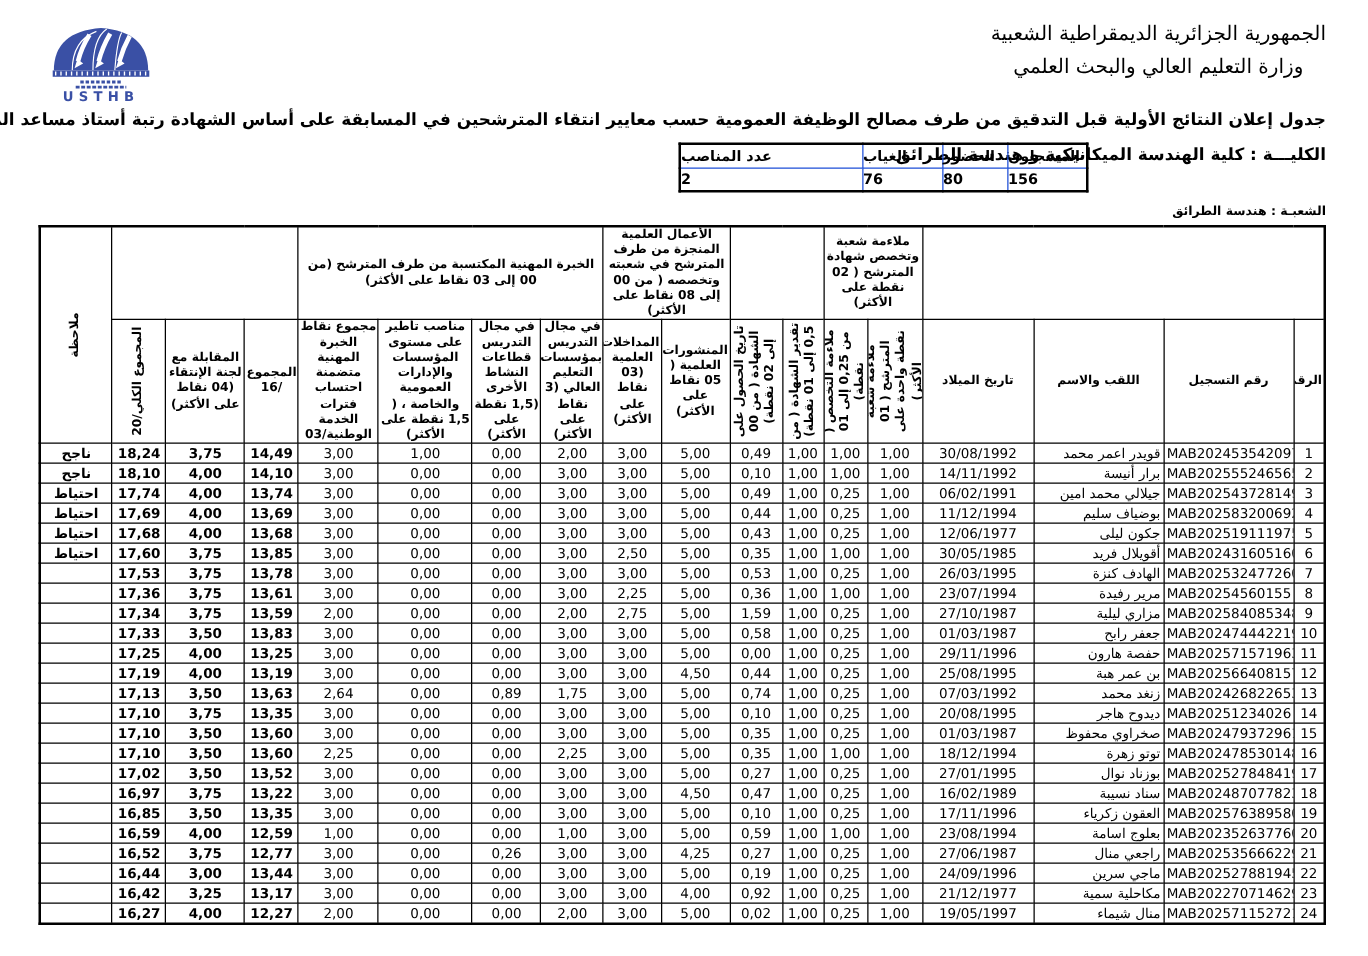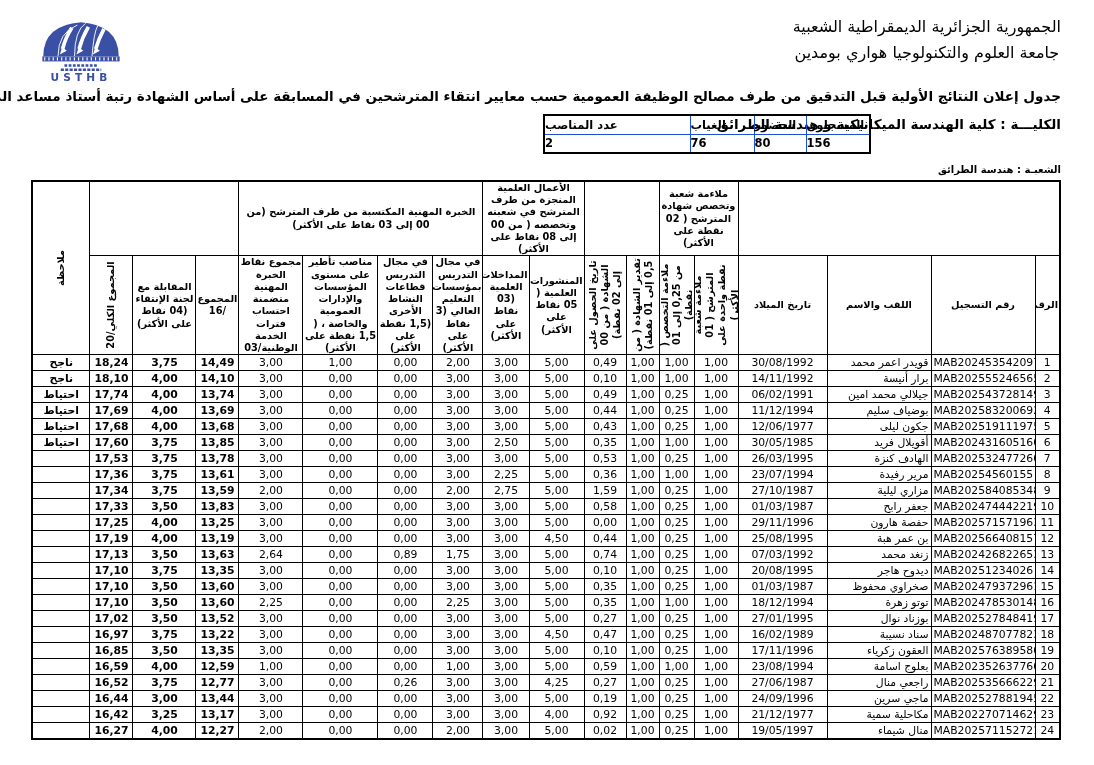--- a/index.html
+++ b/index.html
@@ -44,21 +44,21 @@
   .footer { text-align:center; font-size:10.5px; margin-top:4px; }
 </style>
 </head>
 <body>
 
 <div class="page">
 
   <div class="gov-header">
     <div class="gov-lines">
       <div>الجمهورية الجزائرية الديمقراطية الشعبية</div>
-      <div>جامعة العلوم والتكنولوجيا هواري بومدين</div>
+      <div>وزارة التعليم العالي والبحث العلمي</div>
     </div>
     <div class="logo-box">
       <svg width="92" height="70" viewBox="0 0 100 76">
         <path d="M9 46 Q9 12 50 9 Q91 12 91 46 Z" fill="#3a50a5"></path>
         <path d="M25 46 Q25 20 46 12" stroke="#ffffff" stroke-width="1" fill="none"></path>
         <path d="M43 46 Q43 18 55 10" stroke="#ffffff" stroke-width="1" fill="none"></path>
         <path d="M62 46 Q64 20 68 13" stroke="#ffffff" stroke-width="1" fill="none"></path>
         <path d="M40 15 Q33 26 30 38" stroke="#ffffff" stroke-width="4" fill="none"></path>
         <path d="M27 44 l2.5 -8 l5 4 z" fill="#ffffff"></path>
         <path d="M58 14 Q51 26 48 38" stroke="#ffffff" stroke-width="4" fill="none"></path>

